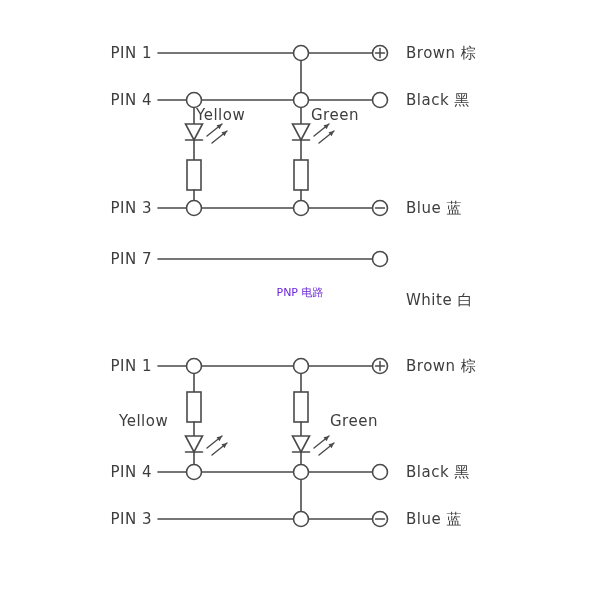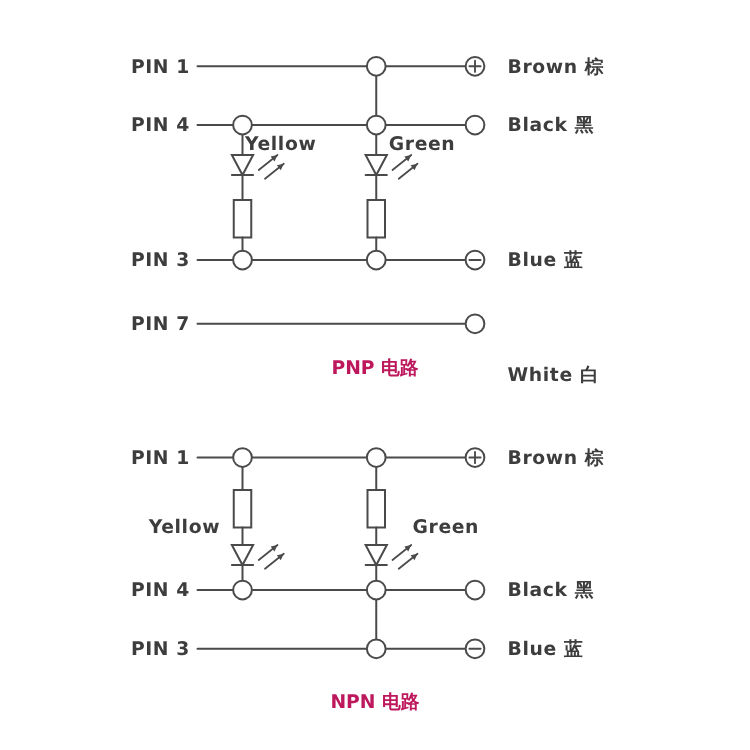--- a/index.html
+++ b/index.html
@@ -13,41 +13,40 @@
     font-family: "DejaVu Sans", sans-serif;
     color: #3a3a3a;
     position: relative;
     overflow: hidden;
   }
   #stage {
     position: absolute;
     left: 0; top: 0;
     width: 600px;
     height: 600px;
-    font-weight: bold;
   }
   svg#diagram {
     position: absolute;
     left: 0; top: 0;
     width: 600px;
     height: 600px;
   }
   .lbl {
     position: absolute;
     font-size: 15px;
     color: #3d3d3d;
     white-space: nowrap;
     letter-spacing: 0.5px;
   }
   .lbl.right { text-align: right; }
   .lbl.pin { text-align: right; }
   .caption {
     position: absolute;
-    font-size: 15px;
-    color: #be185d;
+    font-size: 11px;
+    color: #6d28d9;
     white-space: nowrap;
     text-align: center;
   }
 </style>
 </head>
 <body>
 
 <div id="stage">
 
   <svg id="diagram" viewBox="0 0 600 600">
@@ -219,15 +218,14 @@
 
   <div class="lbl pin" style="left:60px; top:463px; width:92px;">PIN 4</div>
   <div class="lbl right" style="left:406px; top:463px;">Black 黑</div>
 
   <div class="lbl pin" style="left:60px; top:510px; width:92px;">PIN 3</div>
   <div class="lbl right" style="left:406px; top:510px;">Blue  蓝</div>
 
   <div class="lbl" style="left:119px; top:412px;">Yellow</div>
   <div class="lbl" style="left:330px; top:412px;">Green</div>
 
-  <div class="caption" style="left:180px; top:552px; width:240px;">NPN 电路</div>
 
 </div>
 
 </body></html>

